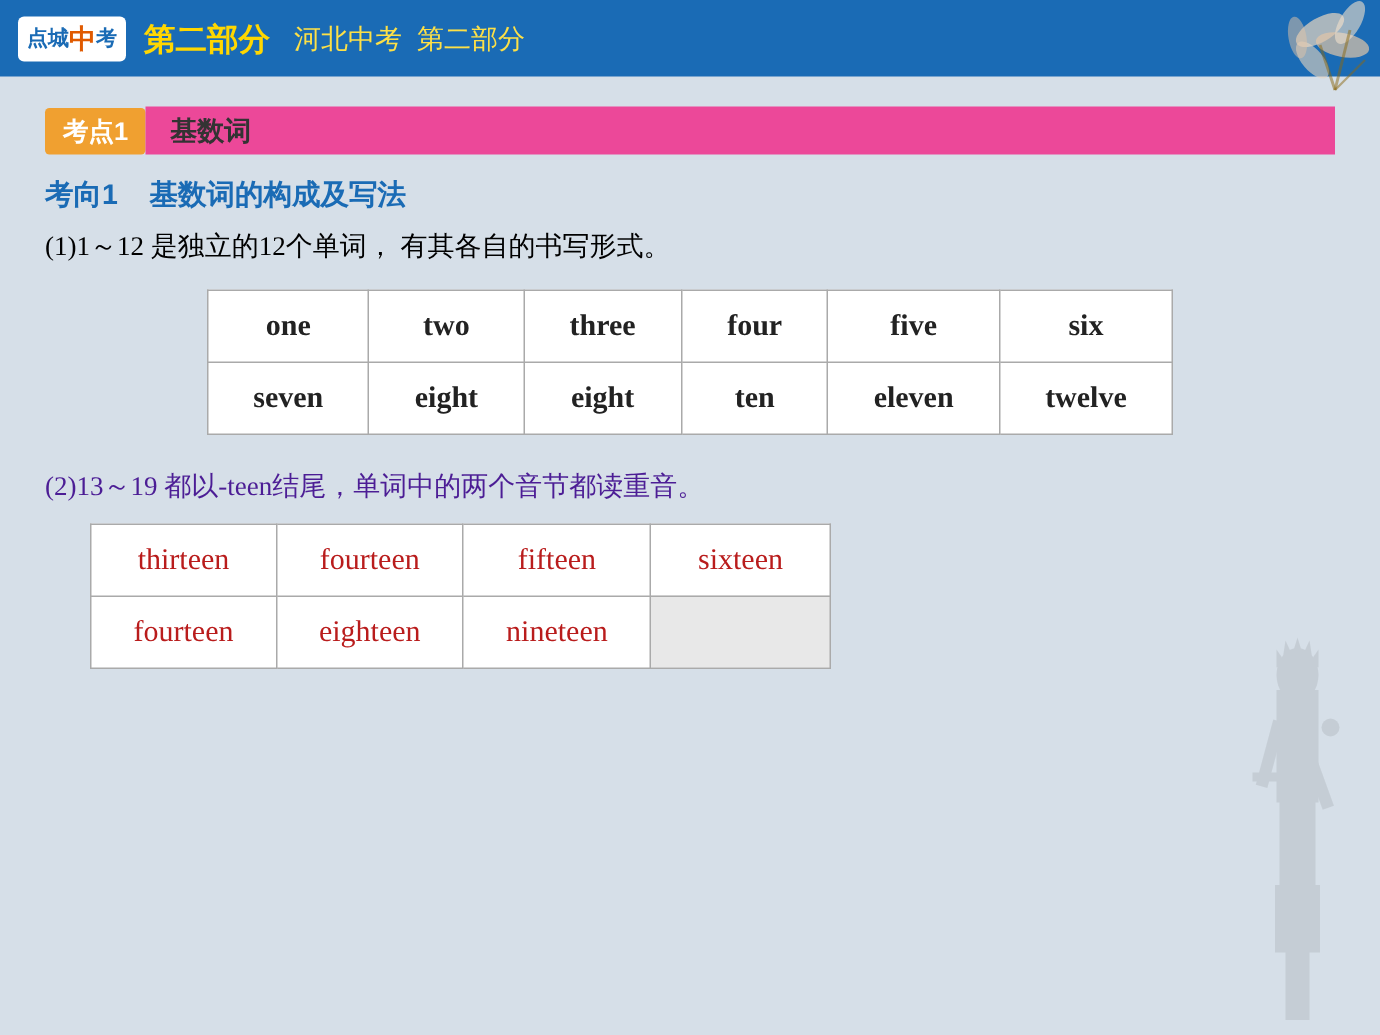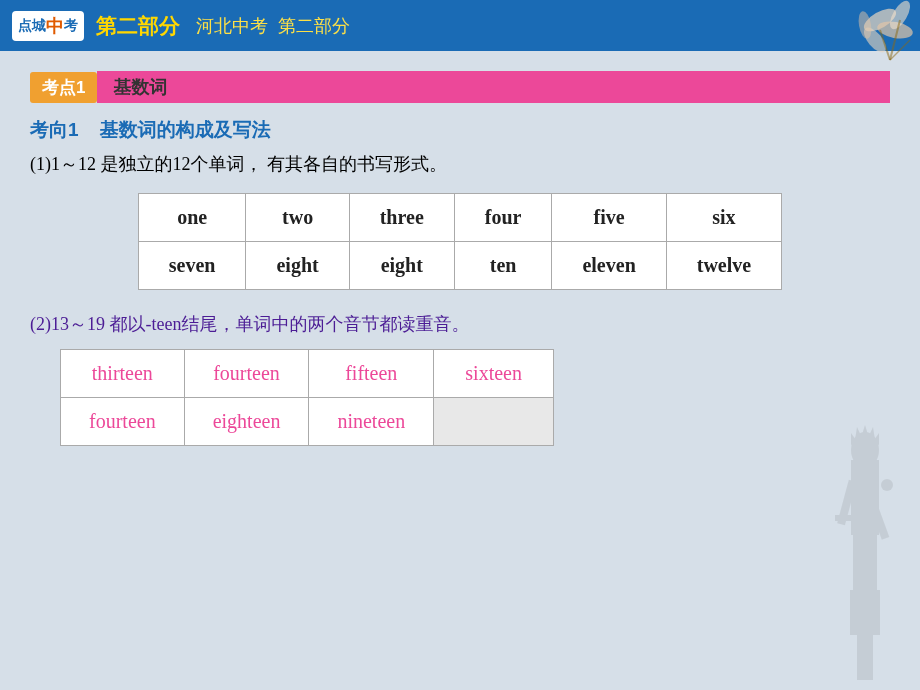--- a/index.html
+++ b/index.html
@@ -128,21 +128,21 @@
     .num-table2 {
       border-collapse: collapse;
       margin: 0 0 0 30px;
       background: white;
     }
     .num-table2 td {
       border: 1px solid #aaa;
       padding: 12px 28px;
       font-size: 20px;
       text-align: center;
-      color: #ec4899;
+      color: #b91c1c;
       min-width: 120px;
       font-family: "Times New Roman", serif;
     }
 
     .body-text2 {
       font-size: 18px;
       color: #4c1d95;
       margin-bottom: 10px;
       line-height: 1.6;
       font-family: "SimSun", "宋体", serif;

